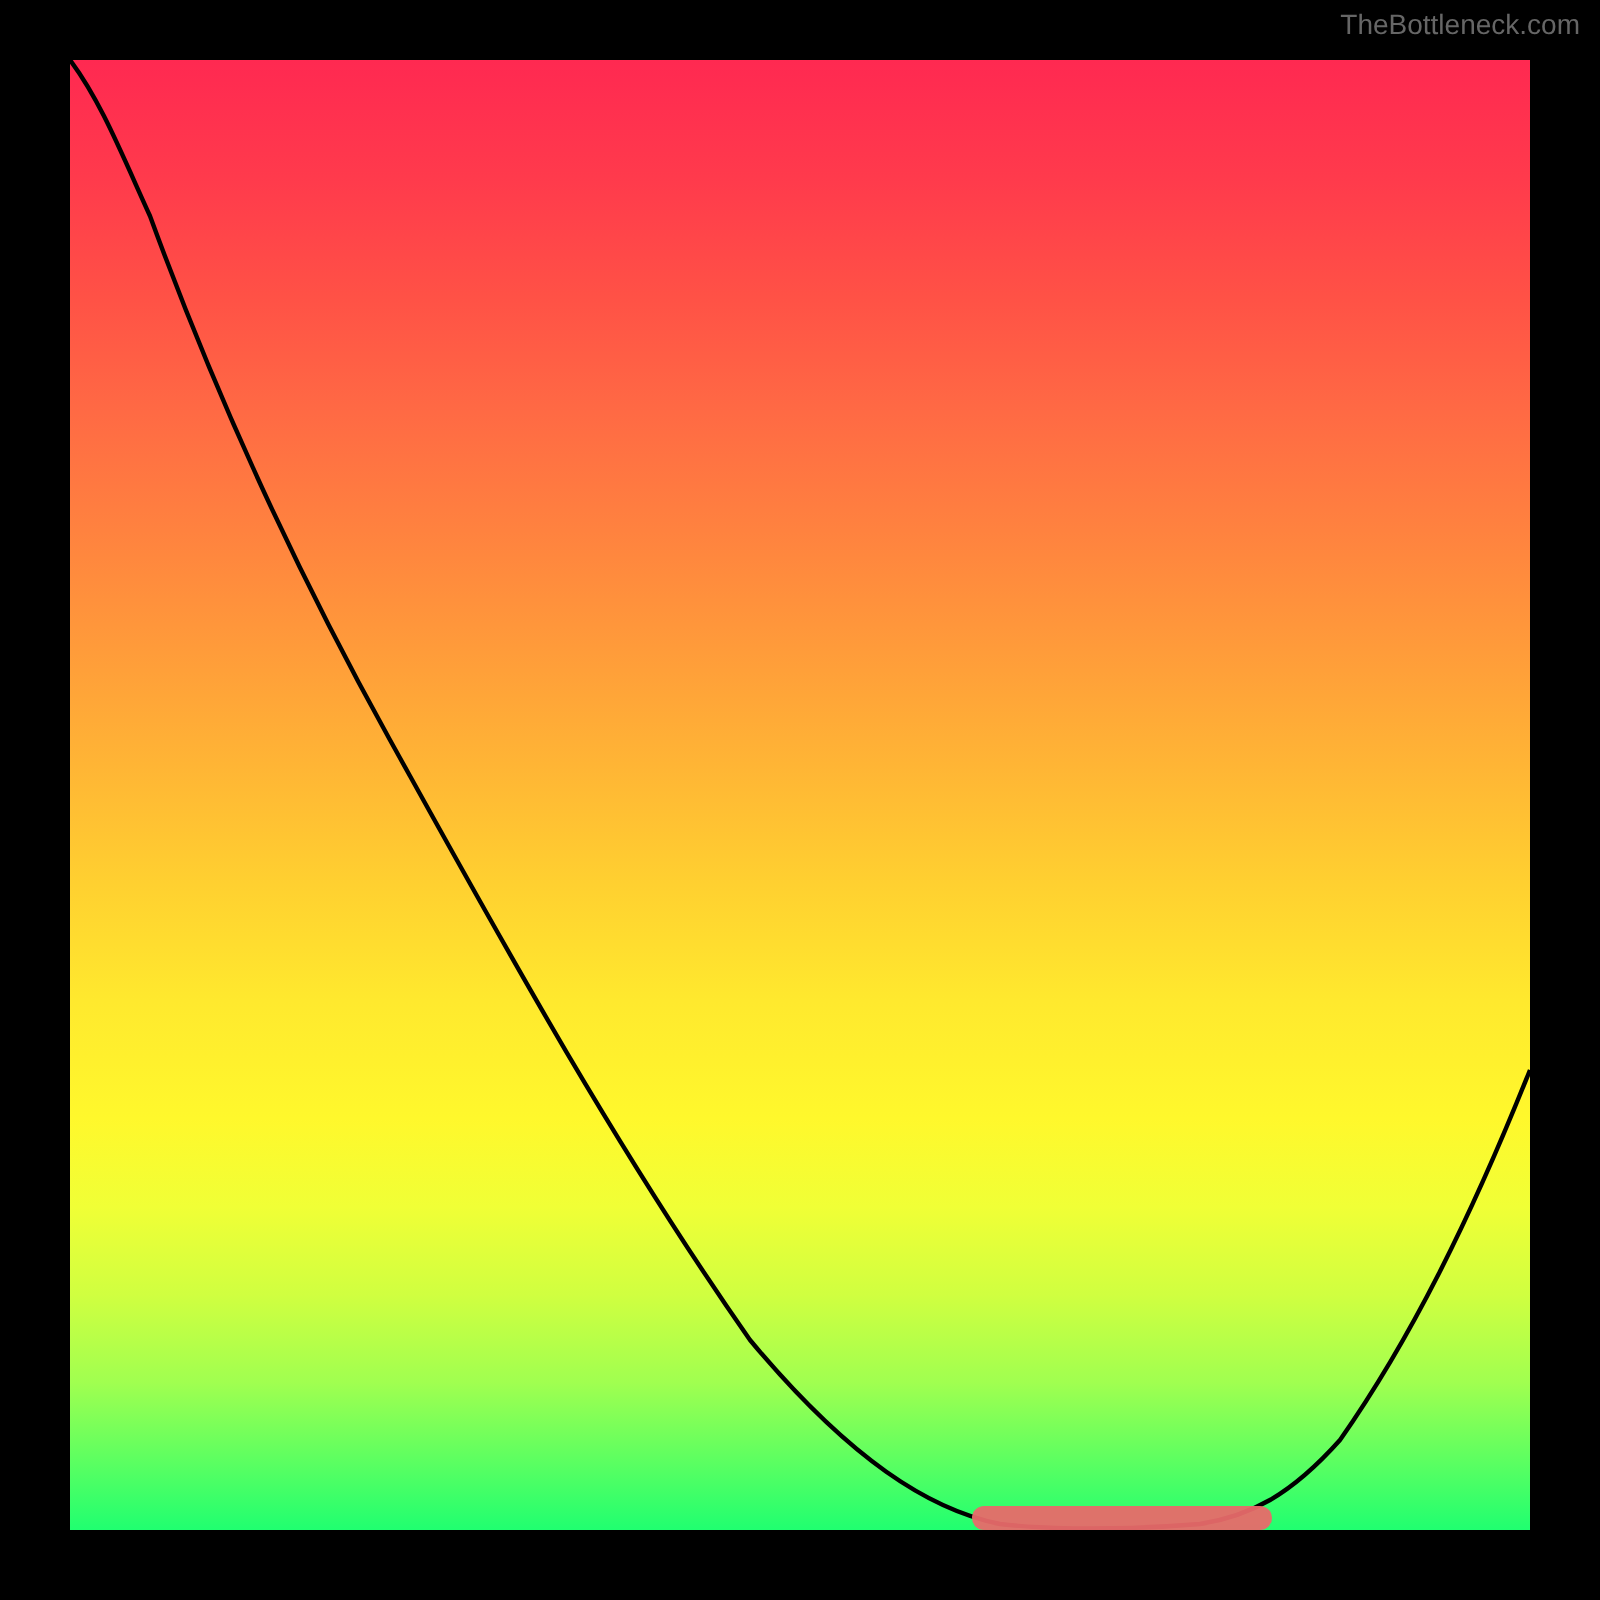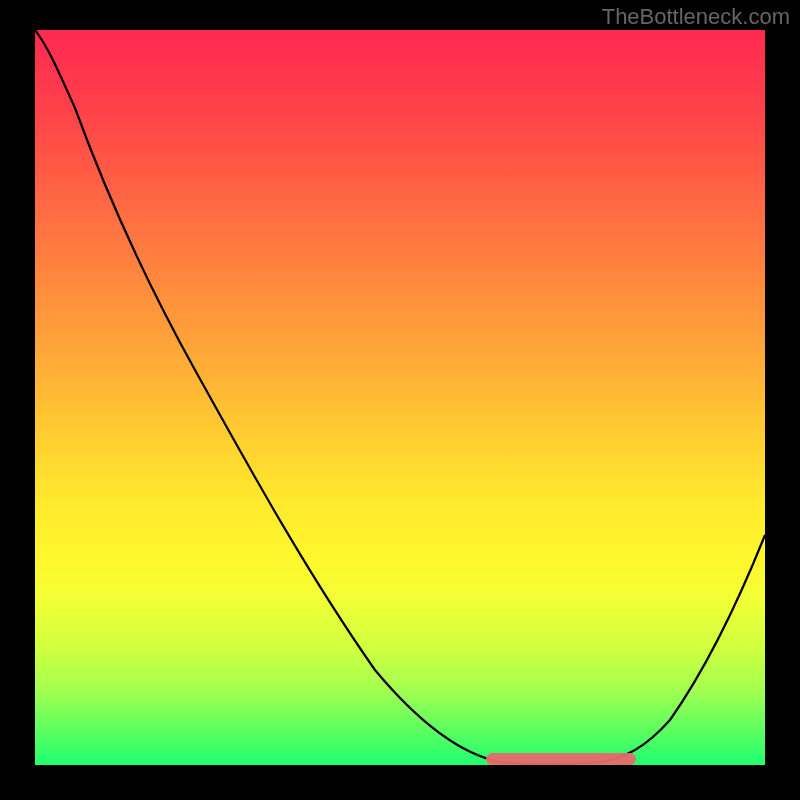--- a/index.html
+++ b/index.html
@@ -8,21 +8,21 @@
     height: 800px;
     background: #000;
     position: relative;
     font-family: Arial, sans-serif;
   }
   .watermark {
     position: absolute;
     top: 4px;
     right: 10px;
     color: #666;
-    font-size: 22px;
+    font-size: 14px;
     font-weight: 500;
     z-index: 10;
   }
   .chart-area {
     position: absolute;
     left: 35px;
     top: 30px;
     width: 730px;
     height: 735px;
     background: linear-gradient(to bottom,

